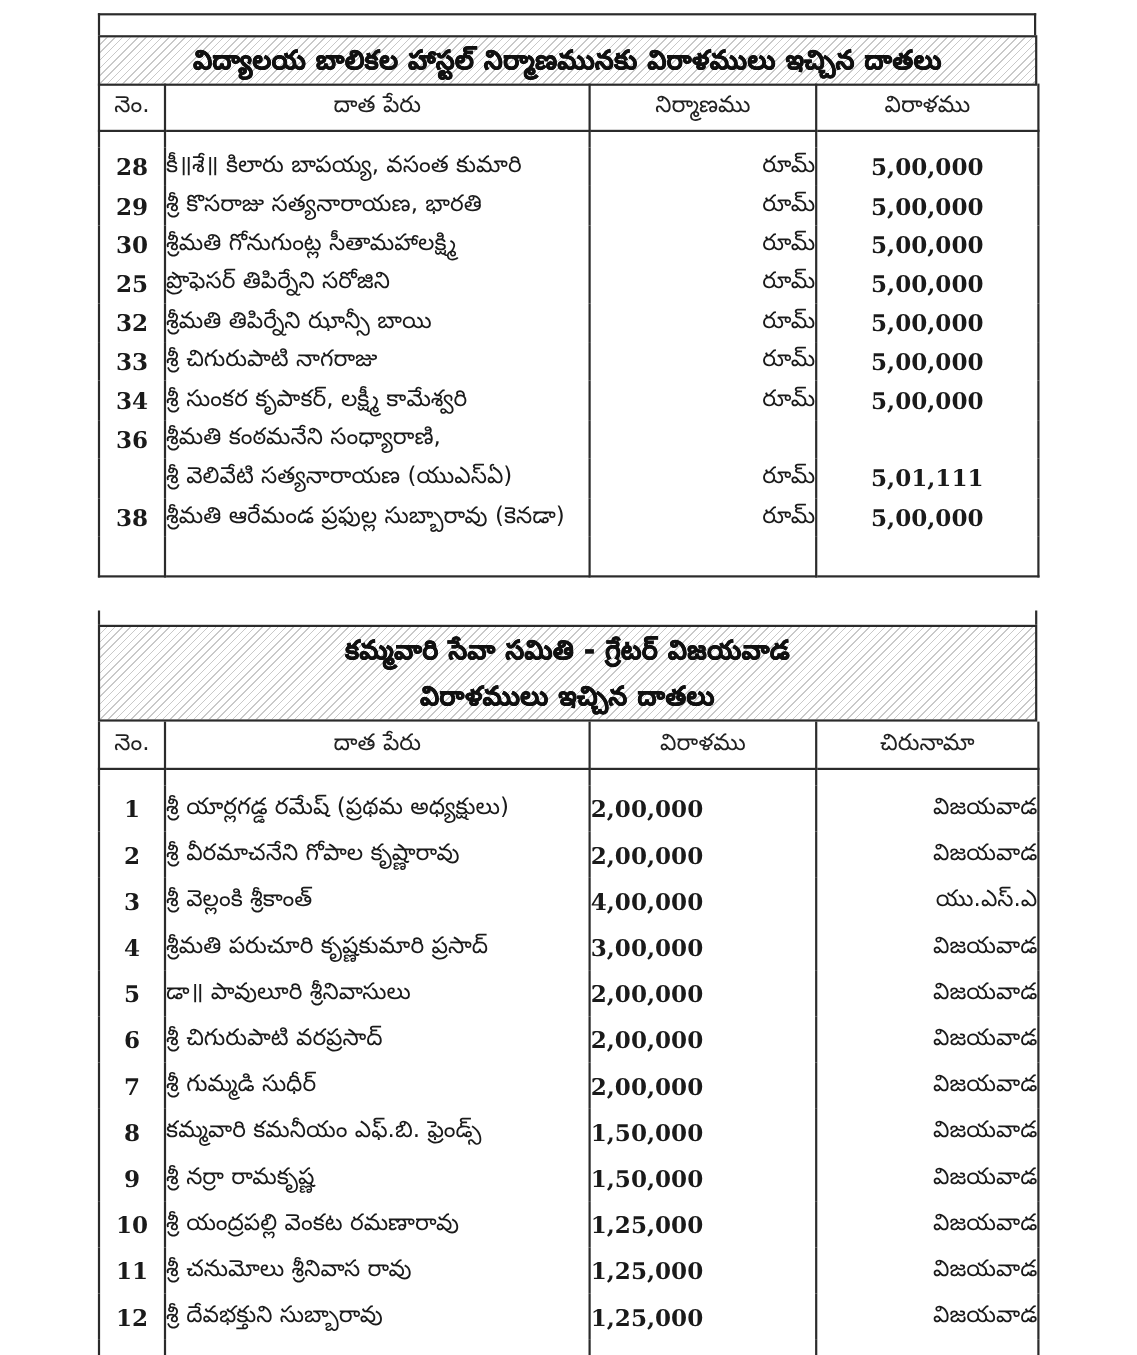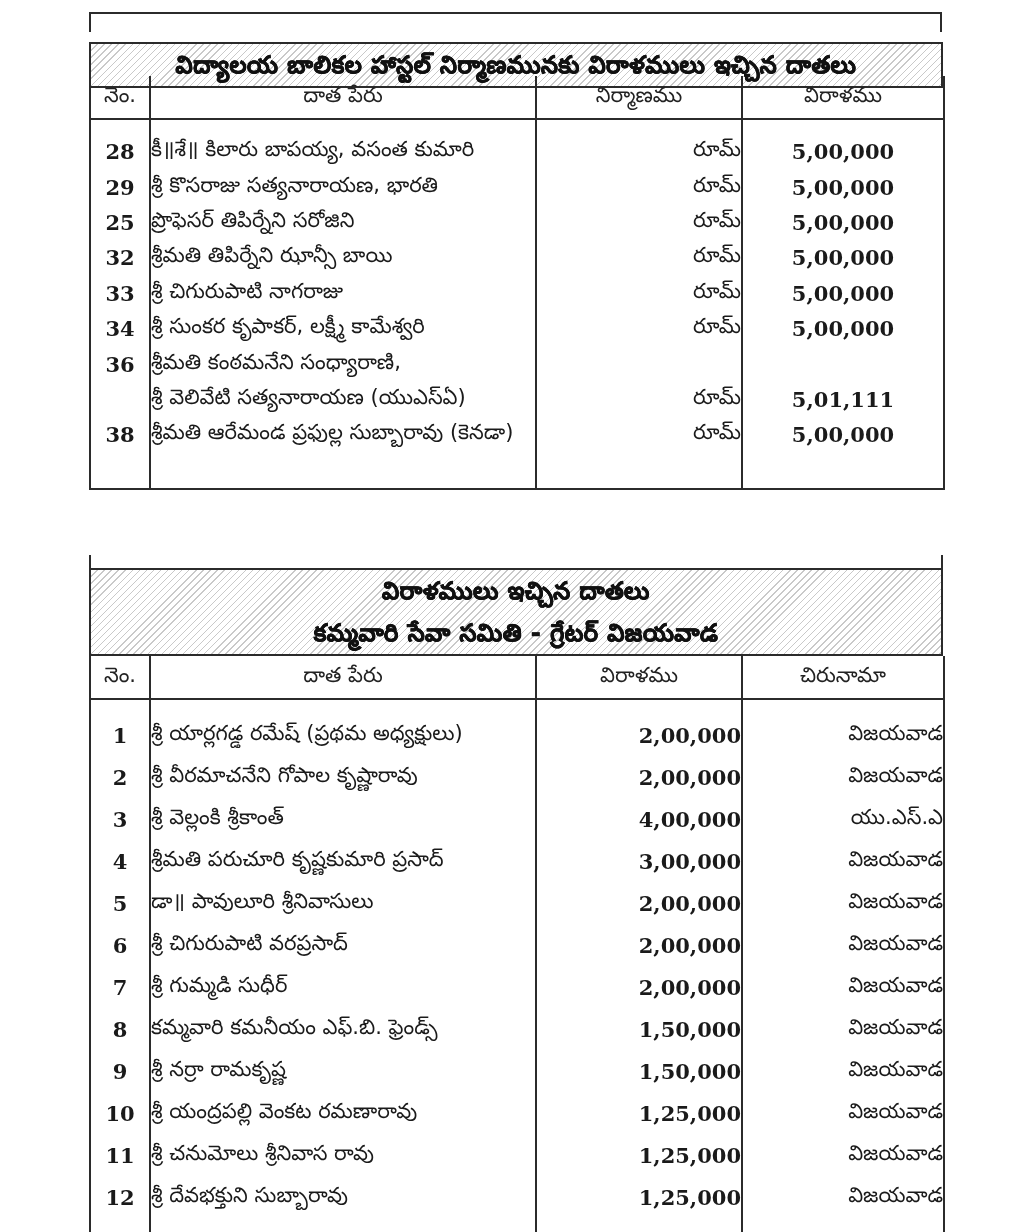--- a/index.html
+++ b/index.html
@@ -15,35 +15,35 @@
   .hatch .title { font-weight:bold; font-size:24px; color:#111; letter-spacing:0.5px;
                   text-shadow: 0 0 0 #111; -webkit-text-stroke:0.6px #111; line-height:42px; }
   table.grid { position:absolute; left:89px; width:854px; border-collapse:collapse; table-layout:fixed; }
   table.grid th { font-weight:normal; font-size:21px; height:40px; border:2px solid #2b2b2b; border-top:none;
                   text-align:center; color:#222; }
   table.grid td { font-size:21px; padding:0; border-left:2px solid #2b2b2b; border-right:2px solid #2b2b2b;
                   vertical-align:middle; }
   td.no { text-align:center; font-family:"DejaVu Serif", serif; font-weight:bold; font-size:21px; }
   td.name { padding-left:10px; white-space:nowrap; }
   td.center { text-align:right; }
-  td.amt { text-align:right; font-family:"DejaVu Serif", serif; font-weight:bold; font-size:21px; }
+  td.amt { text-align:left; font-family:"DejaVu Serif", serif; font-weight:bold; font-size:21px; }
   td.amt-r { text-align:center; padding-right:42px; font-family:"DejaVu Serif", serif; font-weight:bold; font-size:21px; }
   .t1 td { height:35.4px; }
   .t2 td { height:42px; }
   tr.last td { border-bottom:2px solid #2b2b2b; }
   .spacer td { height:14px; }
   .gap { position:absolute; left:89px; width:854px; height:13px; box-sizing:border-box;
          border-left:2px solid #2b2b2b; border-right:2px solid #2b2b2b; }
 </style>
 </head>
 <body>
 
 <div class="frame" style="height:20px;"></div>
 
-<div class="hatch" style="top:42px;height:46px;">
+<div class="hatch" style="top:32px;height:46px;">
   <div class="title">విద్యాలయ బాలికల హాస్టల్ నిర్మాణమునకు విరాళములు ఇచ్చిన దాతలు</div>
 </div>
 
 <table class="grid t1" style="top:76px;">
   <colgroup>
       <col style="width:60px">
       <col style="width:386px">
       <col style="width:206px">
       <col style="width:202px">
     </colgroup>
@@ -68,20 +68,26 @@
         <td class="center">రూమ్</td>
         <td class="amt-r">5,00,000</td>
       </tr>
       <tr>
         <td class="no">29</td>
         <td class="name">శ్రీ కొసరాజు సత్యనారాయణ, భారతి</td>
         <td class="center">రూమ్</td>
         <td class="amt-r">5,00,000</td>
       </tr>
       <tr>
+        <td class="no">30</td>
+        <td class="name">శ్రీమతి గోనుగుంట్ల సీతామహాలక్ష్మి</td>
+        <td class="center">రూమ్</td>
+        <td class="amt-r">5,00,000</td>
+      </tr>
+      <tr>
         <td class="no">25</td>
         <td class="name">ప్రొఫెసర్ తిపిర్నేని సరోజిని</td>
         <td class="center">రూమ్</td>
         <td class="amt-r">5,00,000</td>
       </tr>
       <tr>
         <td class="no">32</td>
         <td class="name">శ్రీమతి తిపిర్నేని ఝాన్సీ బాయి</td>
         <td class="center">రూమ్</td>
         <td class="amt-r">5,00,000</td>
@@ -121,22 +127,22 @@
         <td></td>
         <td></td>
         <td></td>
       </tr>
     </tbody>
 </table>
 
 <div class="gap" style="top:555px;"></div>
 
 <div class="hatch" style="top:568px;height:88px;">
+  <div class="title">కమ్మవారి సేవా సమితి - గ్రేటర్ విజయవాడ</div>
   <div class="title">విరాళములు ఇచ్చిన దాతలు</div>
-  <div class="title">కమ్మవారి సేవా సమితి - గ్రేటర్ విజయవాడ</div>
 </div>
 
 <table class="grid t2" style="top:656px;">
   <colgroup>
       <col style="width:60px">
       <col style="width:386px">
       <col style="width:206px">
       <col style="width:202px">
     </colgroup>
   <thead>

